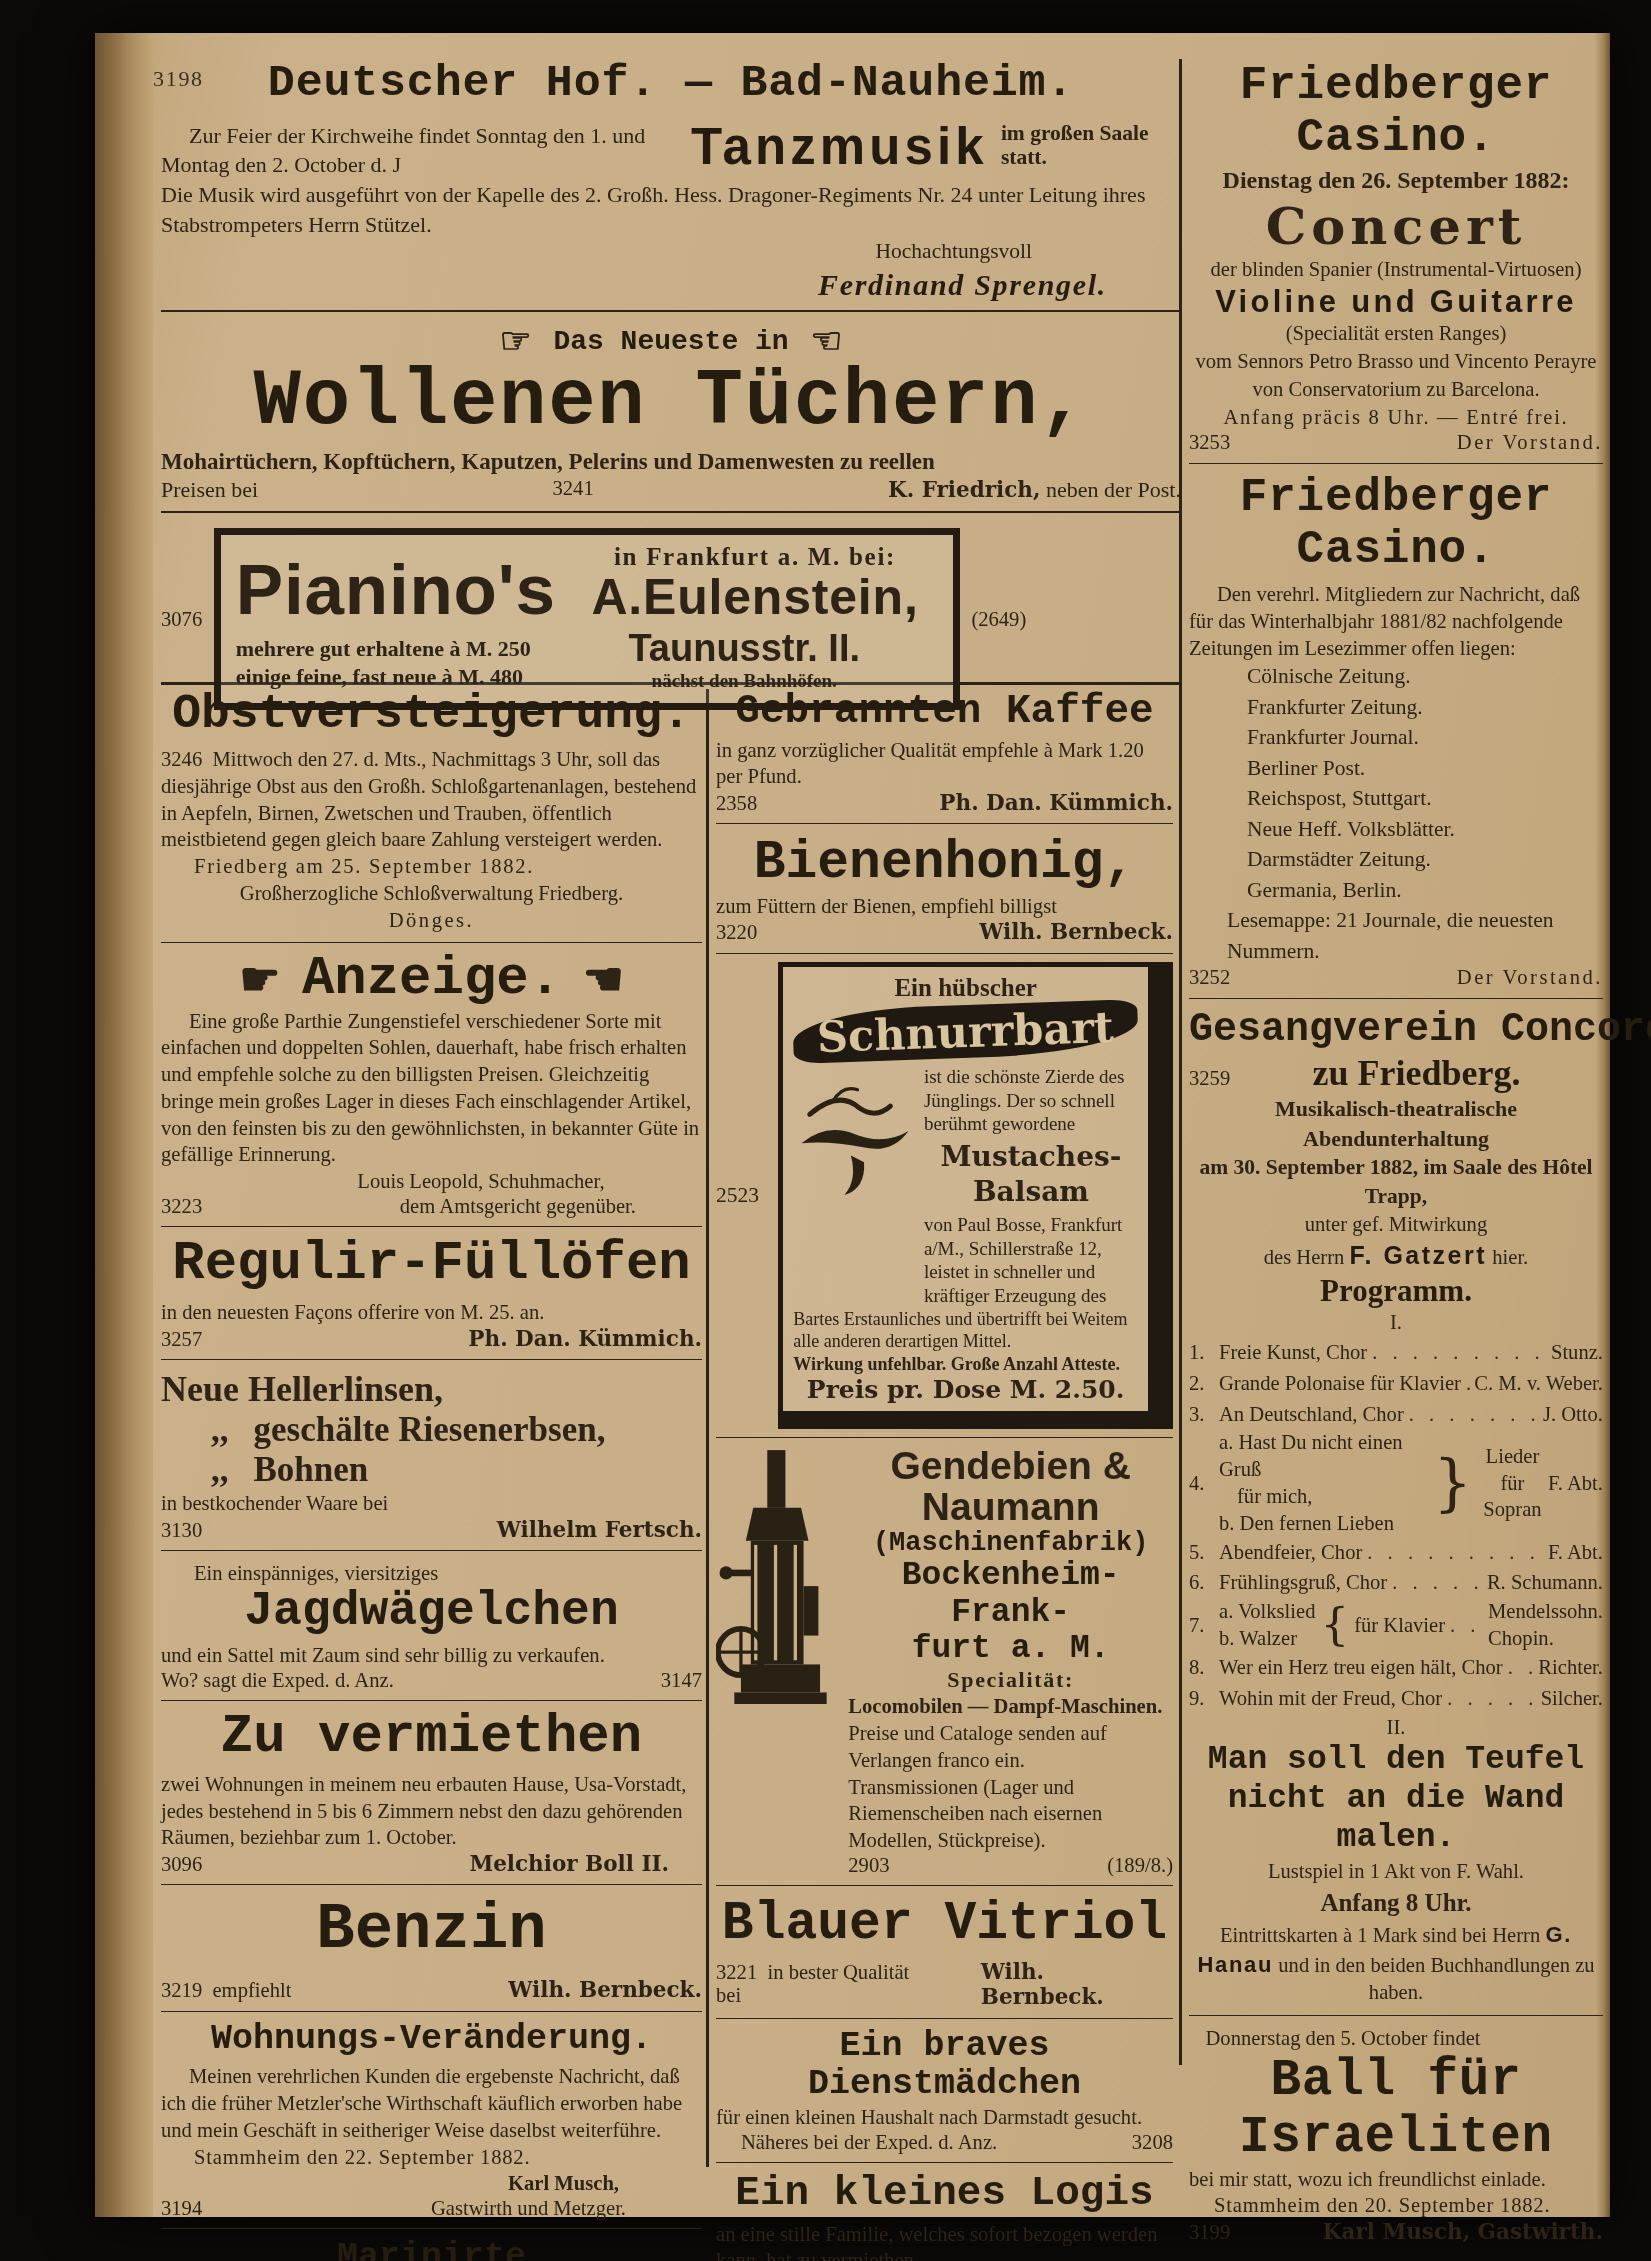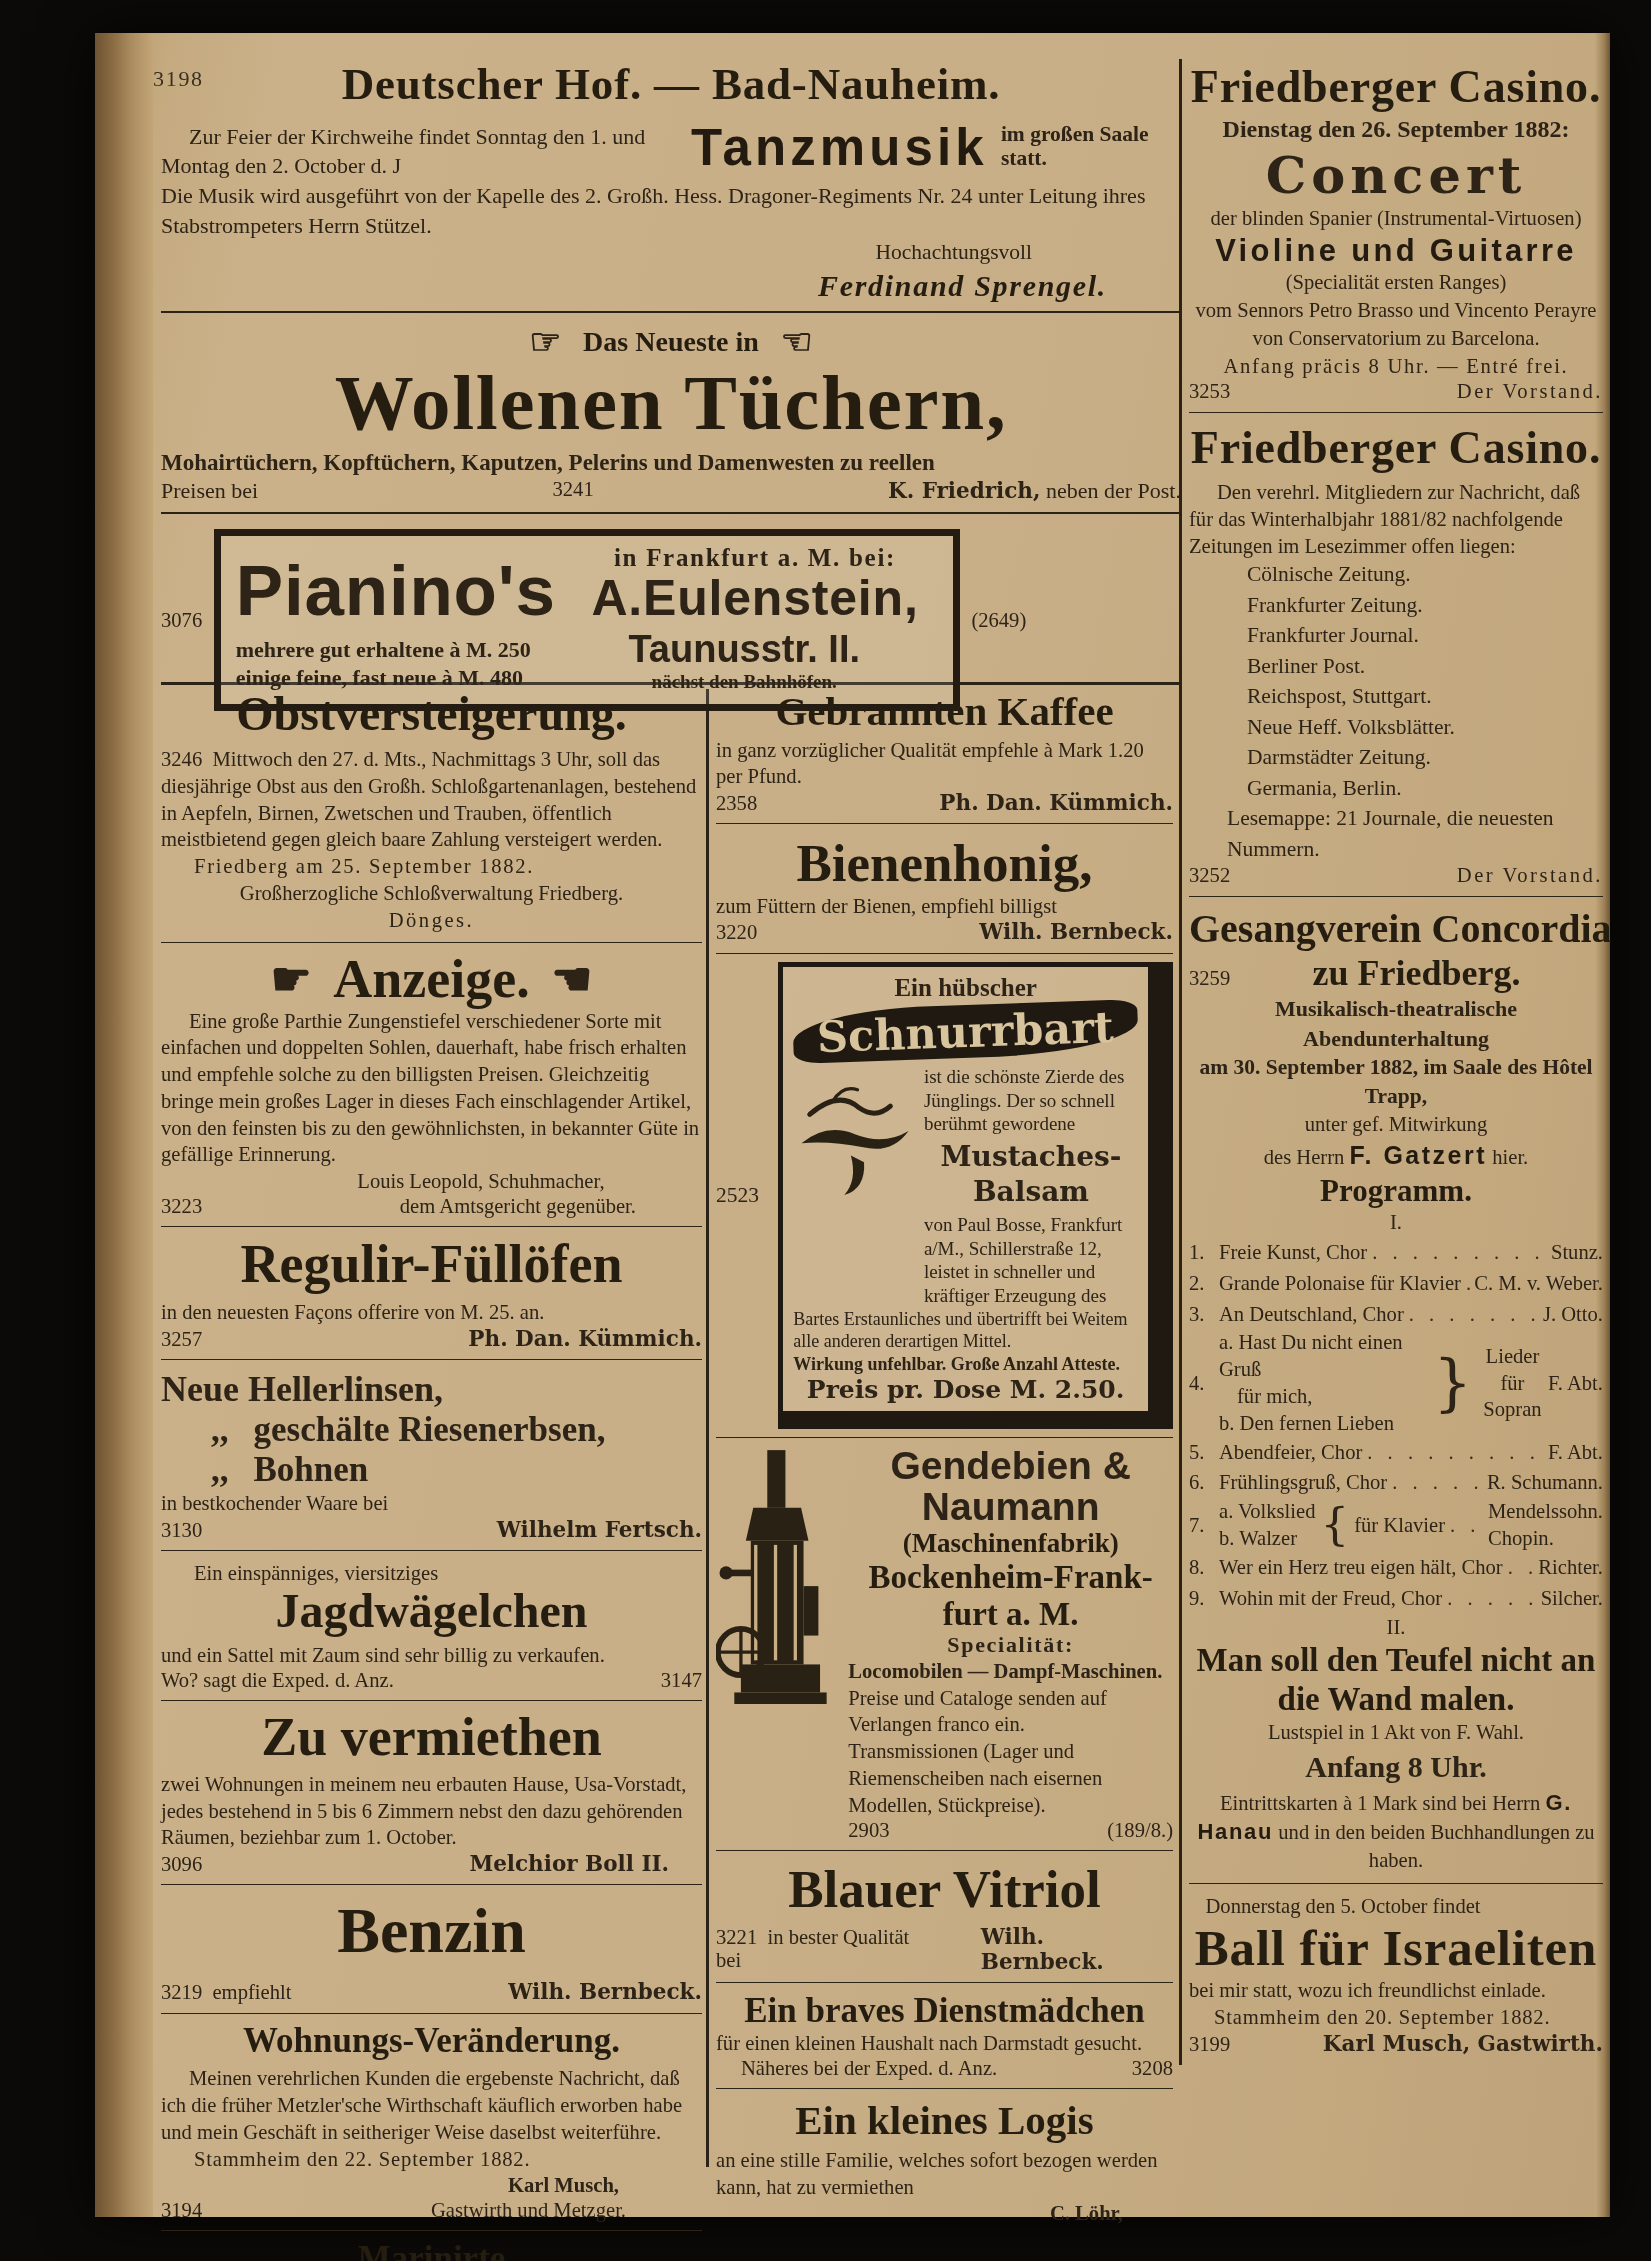--- a/index.html
+++ b/index.html
@@ -16,21 +16,21 @@
   .spine{
     position:absolute;left:0;top:0;width:58px;height:100%;
     background:linear-gradient(90deg,#6d5433 0%,#8a6b42 30%,#a98a5e 60%,#c2a678 100%);
   }
   .edge-right{
     position:absolute;right:0;top:0;width:15px;height:100%;
     background:linear-gradient(90deg,#c3a87e,#9e8257 60%,#6f5636);
   }
   .pagenum{position:absolute;font-size:22px;letter-spacing:1.7px;color:#3a2f20;}
   
-  .frak{font-family:Liberation Serif, serif;font-weight:700;color:#261d11;}
+  .frak{font-family:Liberation Mono, monospace;font-weight:700;color:#261d11;}
   .rom{font-family:"Liberation Serif",serif;font-weight:700;color:#261d11;}
   .sans{font-family:"Liberation Sans",sans-serif;font-weight:700;color:#241b10;}
   h1,h2,h3,p{margin:0;}
   .ctr{text-align:center;}
   .body{font-size:20.6px;line-height:1.3;}
   .sigline{display:flex;justify-content:space-between;align-items:baseline;font-size:20.6px;}
   .num{font-size:20.6px;}
   .sig{font-family:"DejaVu Serif",serif;font-weight:700;font-size:21.5px;}
   .rule{border:0;border-top:2.5px solid #2c2317;margin:8.3px 0;}
   .thin{border-top-width:1.7px;}
@@ -485,21 +485,21 @@
         <div class="prog-row">
             <span class="prog-no">9.</span>
             <span class="prog-piece">Wohin mit der Freud, Chor</span>
             <span class="prog-dots"></span>
             <span class="prog-comp">Silcher.</span>
           </div>
       </div>
       <p class="rc-line">II.</p>
       <h3 class="frak teufel-title">Man soll den Teufel nicht an die Wand malen.</h3>
       <p class="rc-line">Lustspiel in 1 Akt von F. Wahl.</p>
-      <p class="rc-line" style="font-weight:700;font-size:30px;">Anfang 8 Uhr.</p>
+      <p class="rc-line" style="font-weight:700;font-size:25px;">Anfang 8 Uhr.</p>
       <p class="rc-line"><span>Eintrittskarten à 1 Mark sind bei Herrn</span> <span class="sans" style="font-size:22px;letter-spacing:1.7px;">G. Hanau</span> <span>und in den beiden Buchhandlungen zu haben.</span></p>
     </section>
     <hr class="rule thin">
     <section>
       <p class="body" style="padding-left:16.5px;">Donnerstag den 5. October findet</p>
       <h2 class="frak ball-title">Ball für Israeliten</h2>
       <p class="body">bei mir statt, wozu ich freundlichst einlade.</p>
       <p class="body" style="padding-left:25px;letter-spacing:0.8px;">Stammheim den 20. September 1882.</p>
       <div class="sigline">
           <span class="num">3199</span>

